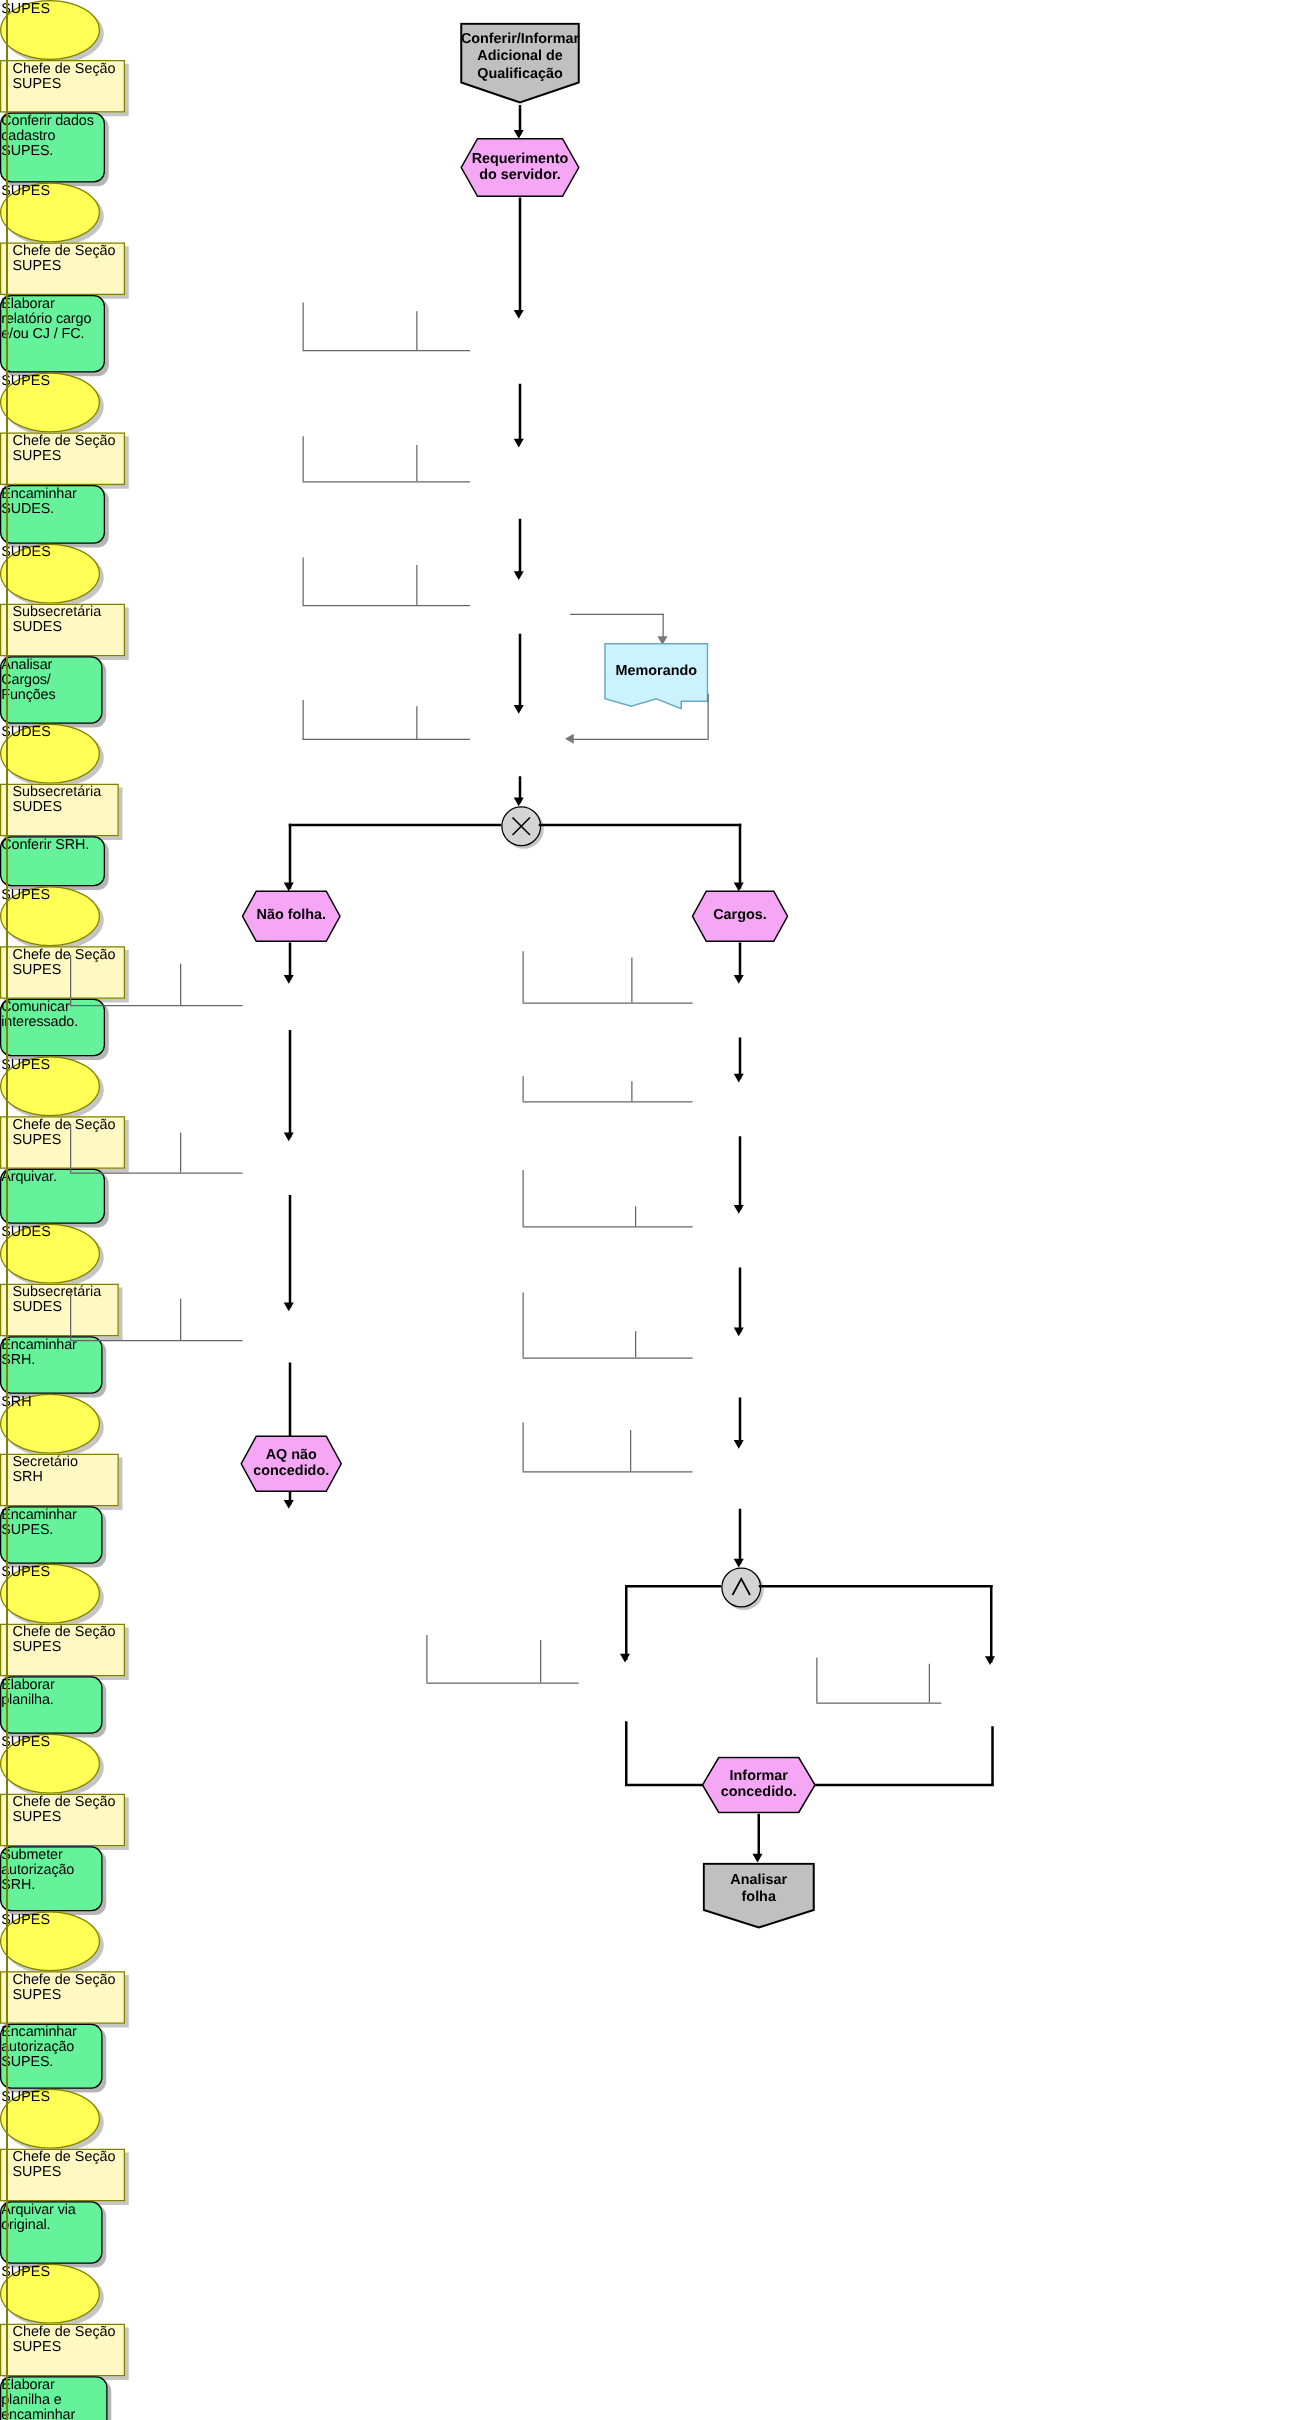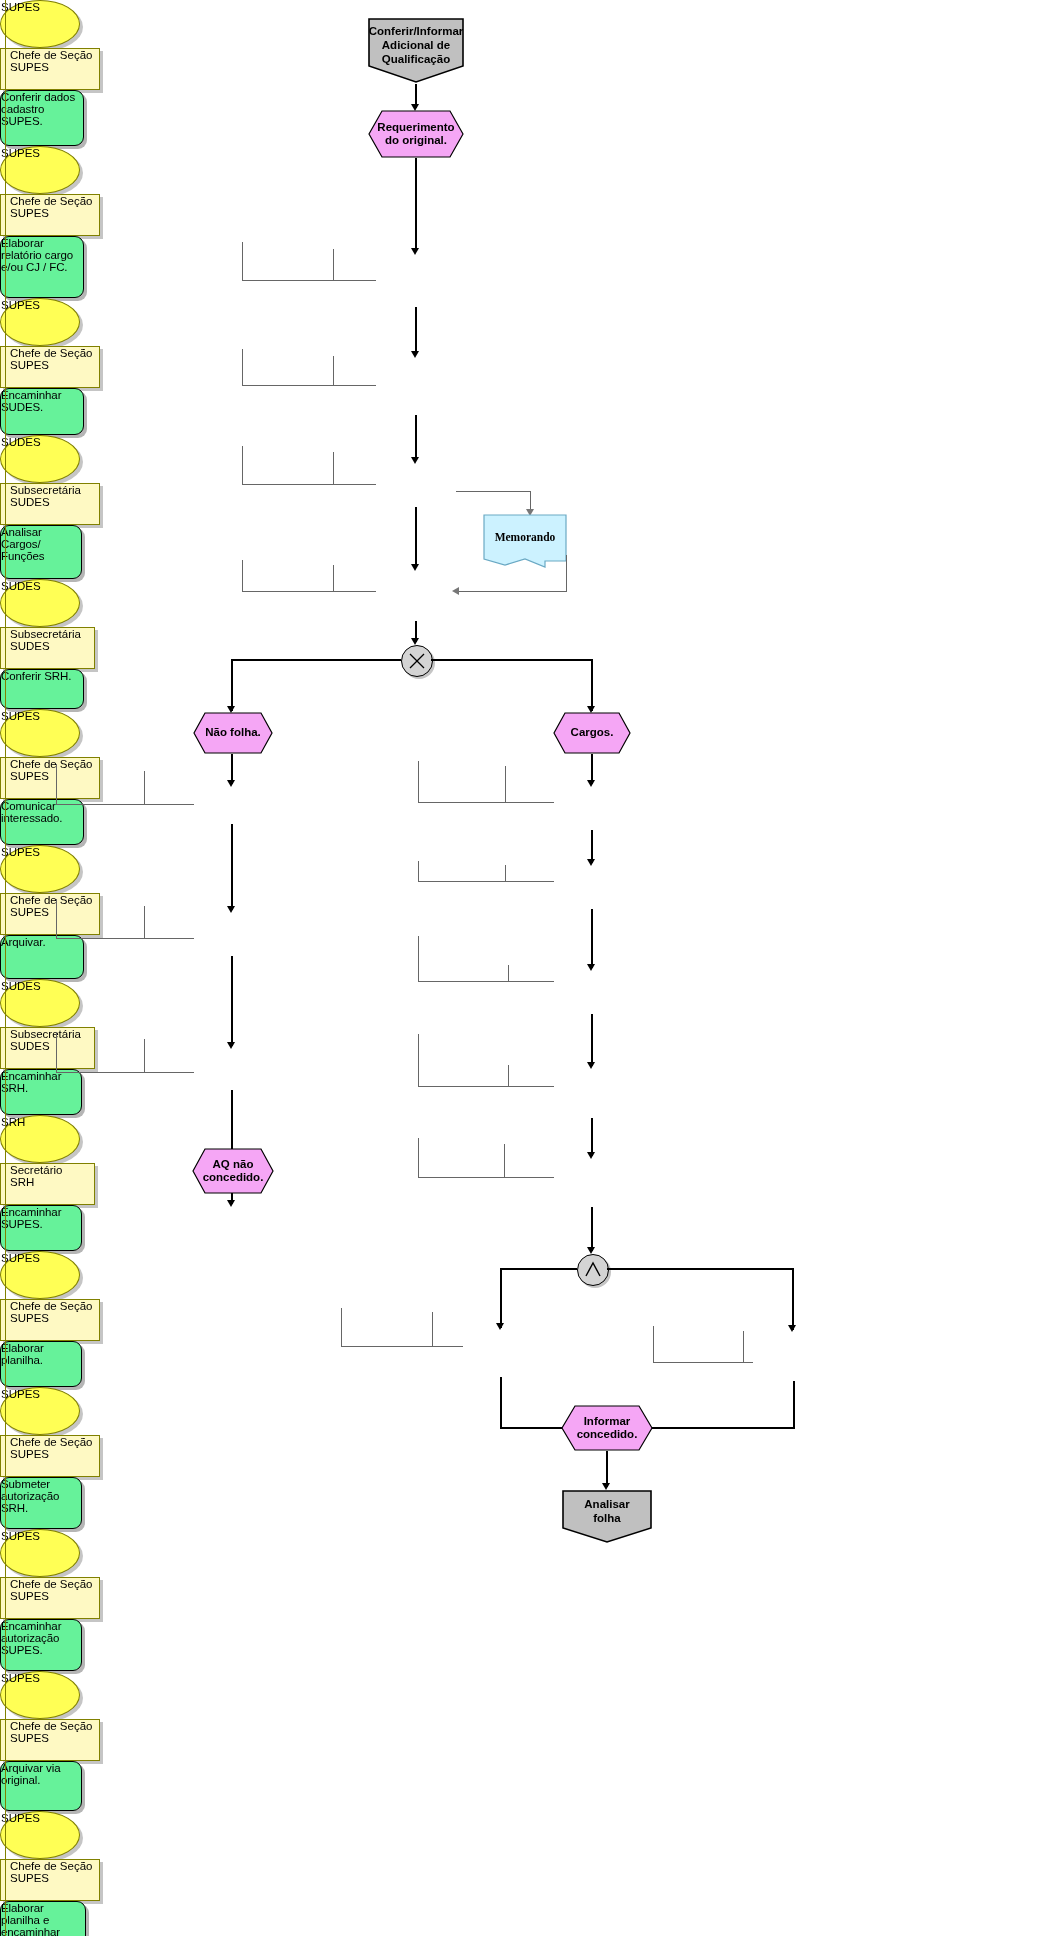--- a/index.html
+++ b/index.html
@@ -137,21 +137,21 @@
   </div>
 
   <div class="ln" style="left:415px; top:84px; width:1.6px; height:24px;"></div>
   <div class="arrow down" style="left:411px; top:104px;"></div>
 
   <div class="hexwrap" style="left:368px; top:110px; width:96px; height:48px;">
     <svg viewBox="0 0 96 48" width="96" height="48">
       <polygon points="14,1 82,1 95,24 82,47 14,47 1,24" fill="#f5a6f5" stroke="#000" stroke-width="1.2"></polygon>
     </svg>
     <div class="lbl">Requerimento
-do original.</div>
+do servidor.</div>
   </div>
 
   <div class="ln" style="left:415px; top:158px; width:1.6px; height:93px;"></div>
   <div class="arrow down" style="left:411px; top:248px;"></div>
 
   <div class="ellipse" style="left:204px; top:196px; width:78px; height:46px;">
     <span>SUPES</span>
   </div>
   <div class="rolebox" style="left:289px; top:209px; width:89px; height:40px;">
     <span style="white-space:pre-line">Chefe de Seção
@@ -207,21 +207,21 @@
 SUDES.</span>
   </div>
 
   <div class="ln thin" style="left:456px; top:491px; width:75px; height:1px;"></div>
   <div class="ln thin" style="left:530px; top:491px; width:1px; height:22px;"></div>
   <div class="arrow down" style="left:526px; top:509px; border-top-color:#777;"></div>
 
   <div class="ln" style="left:415px; top:507px; width:1.6px; height:60px;"></div>
   <div class="arrow down" style="left:411px; top:564px;"></div>
 
-  <div class="docwrap" style="left:483px; top:514px; width:84px; height:55px;font-family:Liberation Serif, serif;">
+  <div class="docwrap" style="left:483px; top:514px; width:84px; height:55px;">
     <svg viewBox="0 0 84 55" width="84" height="55">
       <path d="M1,1 L83,1 L83,47 L62,47 L62,53 L42,45 L22,51 L1,45 Z" fill="#ccf2ff" stroke="#6aa9c4" stroke-width="1.2"></path>
     </svg>
     <div class="lbl">Memorando</div>
   </div>
 
   <div class="ln thin" style="left:456px; top:591px; width:110px; height:1px;"></div>
   <div class="ln thin" style="left:566px; top:555px; width:1px; height:37px;"></div>
   <div class="arrow left" style="left:452px; top:587px;"></div>
 

